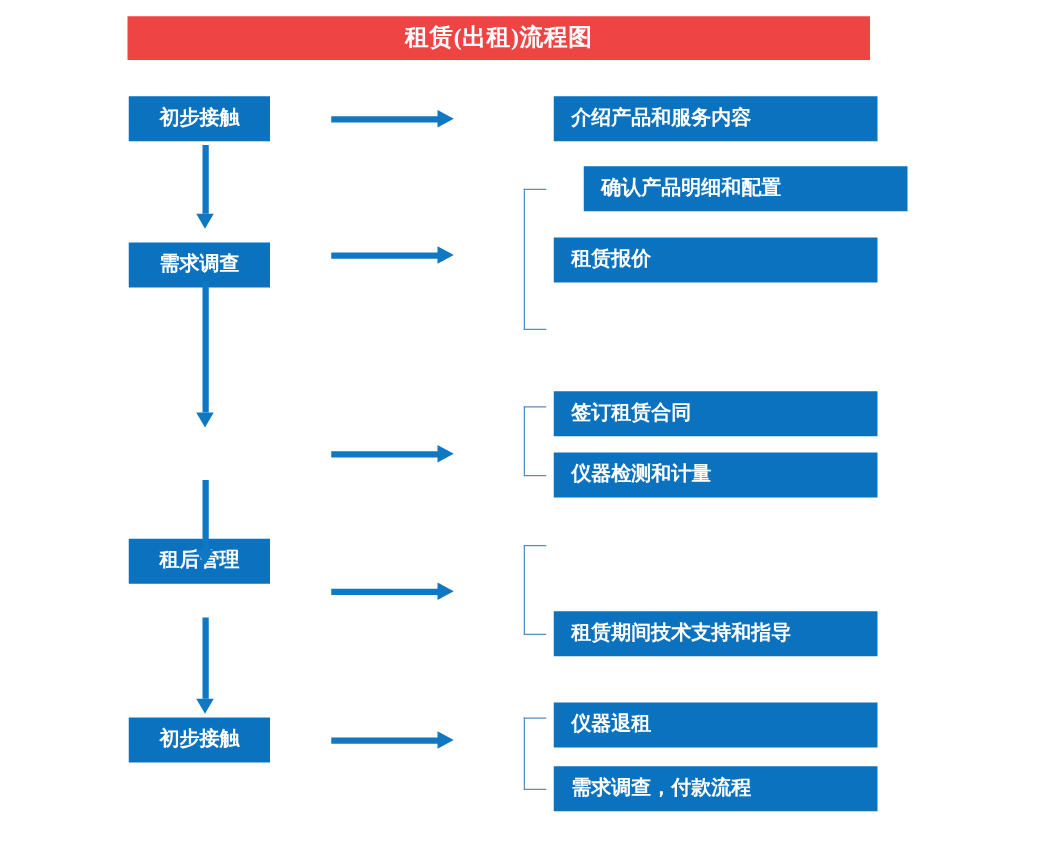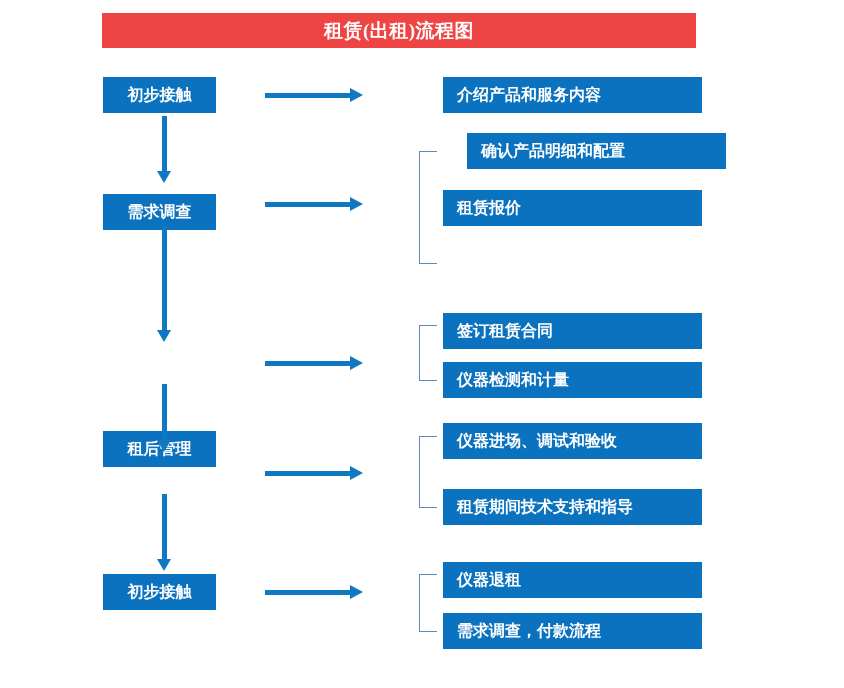--- a/index.html
+++ b/index.html
@@ -215,23 +215,20 @@
   </div>
   <div class="detail-box" style="top:190px;">
     <span class="detail-label">租赁报价</span>
   </div>
   <div class="detail-box" style="top:313px;">
     <span class="detail-label">签订租赁合同</span>
   </div>
   <div class="detail-box" style="top:362px;">
     <span class="detail-label">仪器检测和计量</span>
   </div>
-  <div class="detail-box" style="top:423px;">
-    <span class="detail-label">仪器进场、调试和验收</span>
-  </div>
   <div class="detail-box" style="top:562px;">
     <span class="detail-label">仪器退租</span>
   </div>
   <div class="detail-box" style="top:489px;">
     <span class="detail-label">租赁期间技术支持和指导</span>
   </div>
   <div class="detail-box" style="top:613px;">
     <span class="detail-label">需求调查，付款流程</span>
   </div>
 

